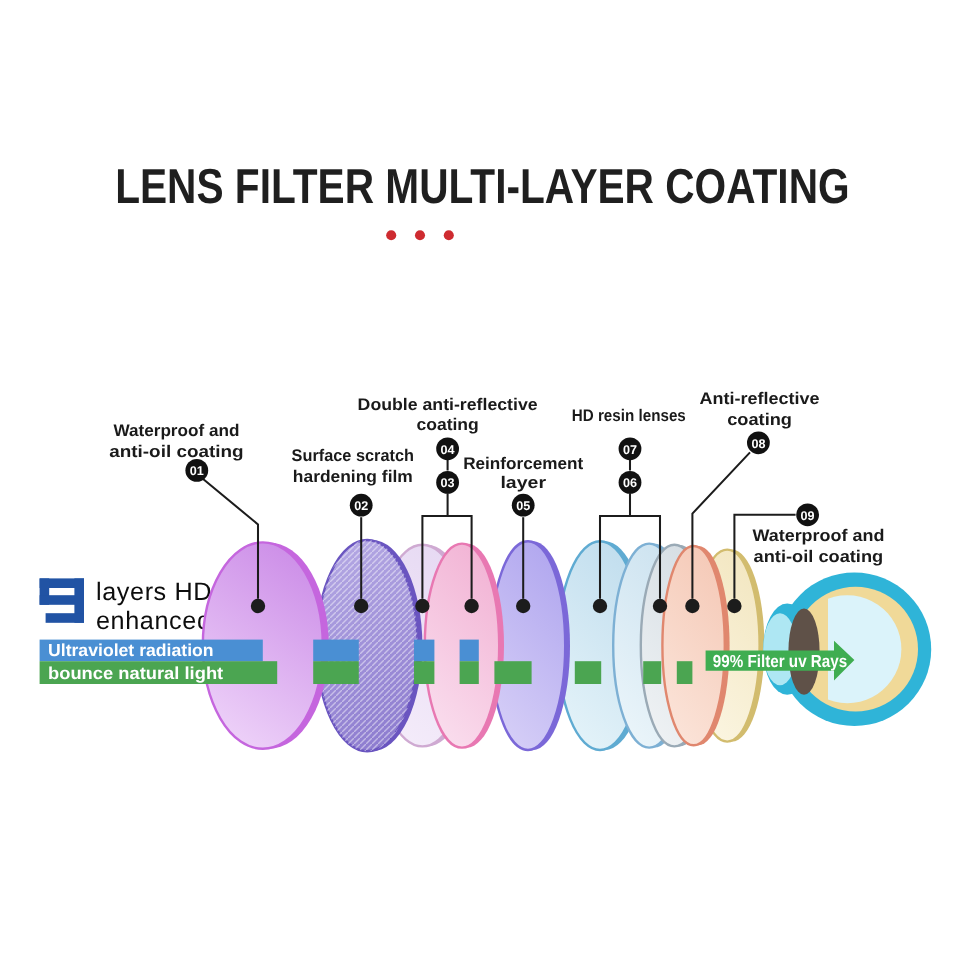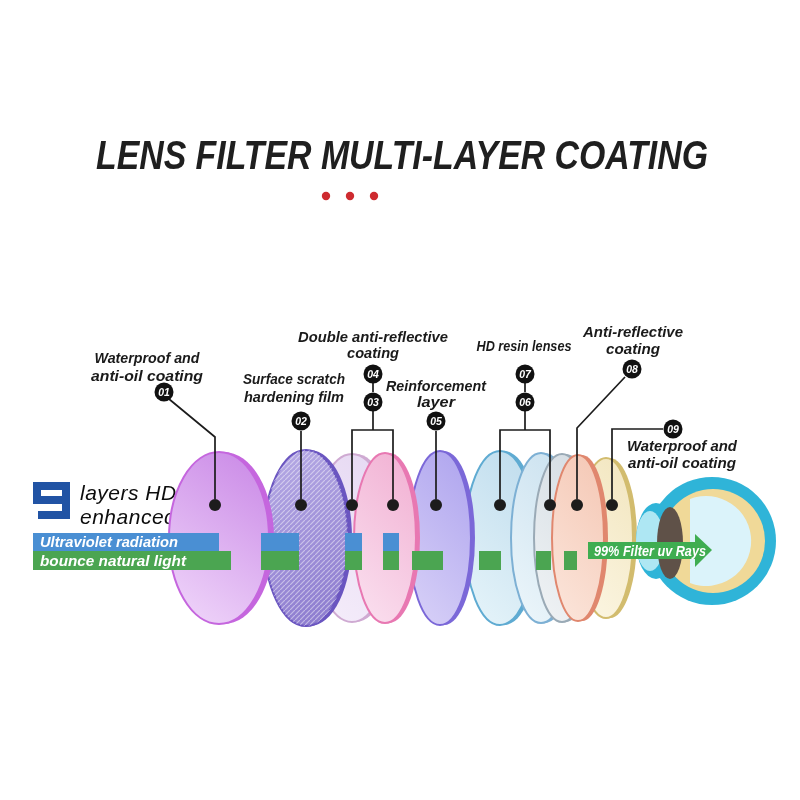--- a/index.html
+++ b/index.html
@@ -1,17 +1,17 @@
 <!DOCTYPE html>
 <html><head>
 <meta charset="utf-8">
 <style>
   html,body{margin:0;padding:0;background:#ffffff;}
   .stage{position:relative;width:800px;height:776px;background:#ffffff;overflow:hidden;
-         font-family:"Liberation Sans",sans-serif;font-style:italic;}
+         font-family:"Liberation Sans",sans-serif;}
   svg{position:absolute;left:0;top:0;}
   .t-title{font-family:"Liberation Sans",sans-serif;font-weight:bold;font-size:41px;fill:#1f1f1f;}
   .t-label{font-family:"Liberation Sans",sans-serif;font-weight:bold;font-size:14px;fill:#1a1a1a;}
   .t-badge{font-family:"Liberation Sans",sans-serif;font-weight:bold;font-size:10.5px;fill:#ffffff;}
   .t-logo{font-family:"Liberation Sans",sans-serif;font-size:21px;fill:#0d0d0d;letter-spacing:0.5px;}
   .t-bar{font-family:"Liberation Sans",sans-serif;font-weight:bold;font-size:14.5px;fill:#ffffff;}
   .callout-line{stroke:#1c1c1c;stroke-width:1.7;fill:none;}
   .callout-dot{fill:#1c1c1c;}
   .badge-circle{fill:#111111;}
   .lens-front{stroke-width:2;}

